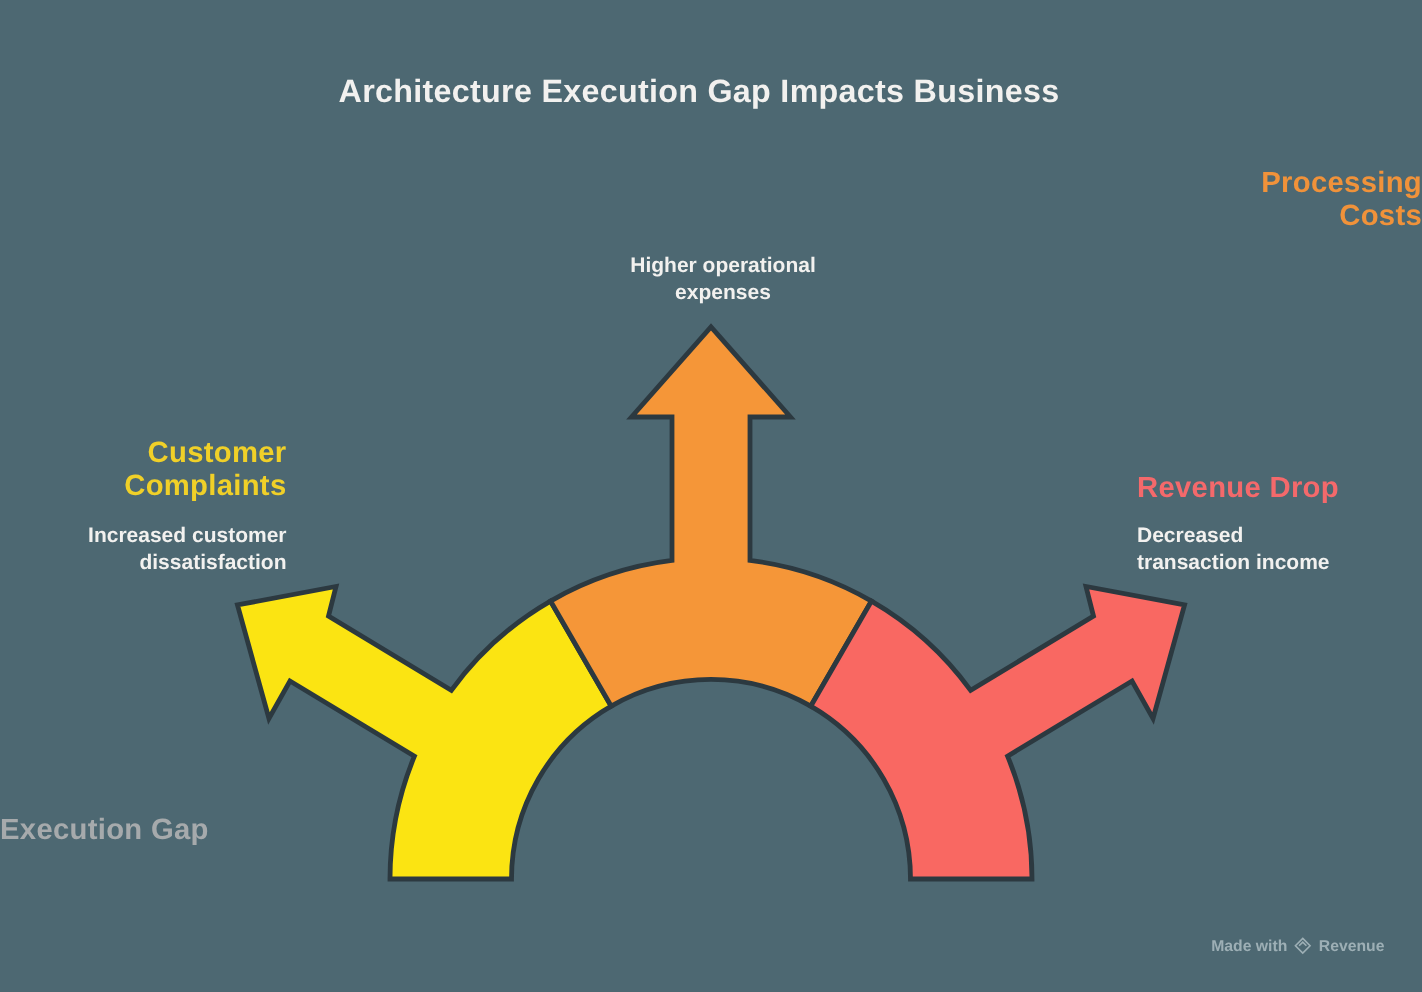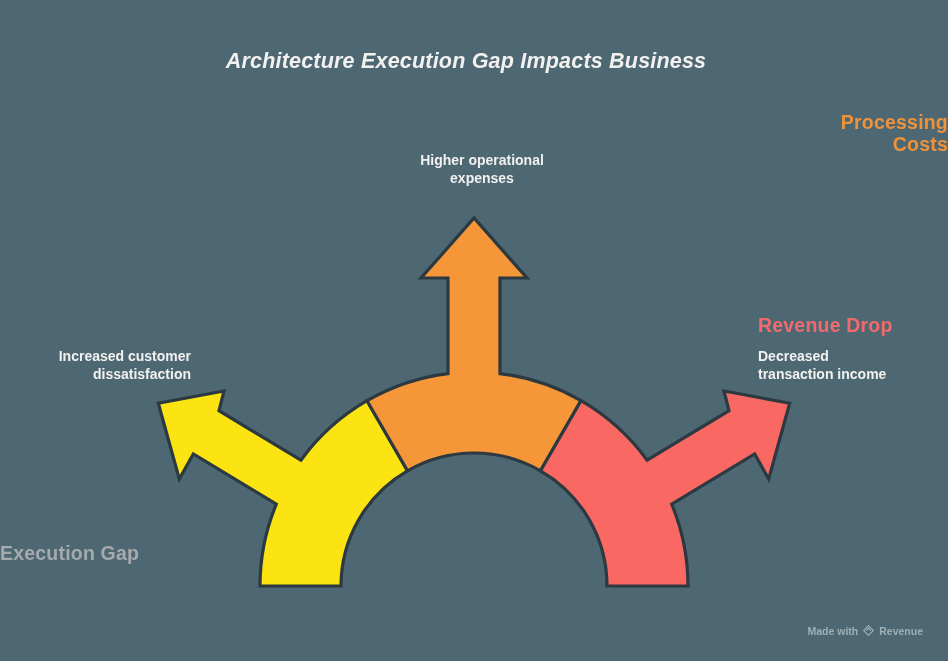--- a/index.html
+++ b/index.html
@@ -28,36 +28,35 @@
   .page-title {
     left: 0;
     right: 16px;
     top: 49px;
     margin: 0;
     text-align: center;
     font-size: 21.5px;
     font-weight: 700;
     letter-spacing: 0.2px;
     color: #F2F1EF;
-    font-style: italic;
   }
   .heading {
     font-size: 19.5px;
     font-weight: 700;
     line-height: 22px;
     letter-spacing: 0.2px;
   }
   .desc {
     font-size: 14px;
     font-weight: 600;
     line-height: 18px;
     color: #F2F1EF;
   }
   .heading-processing { left: 0; right: 0; top: 111px; text-align: right; color: #F0923A; }
-  .desc-processing    { left: 0; right: 0; top: 151px; text-align: center; margin-left: 16px; }
+  .desc-processing    { left: 0; right: 0; top: 167px; text-align: center; margin-left: 16px; }
   .heading-customer   { right: 757px; top: 291px; text-align: right; color: #F0D028; }
   .desc-customer      { right: 757px; top: 347px; text-align: right; }
   .heading-revenue    { left: 758px; top: 314px; text-align: left; color: #F4696B; }
   .desc-revenue       { left: 758px; top: 347px; text-align: left; }
   .center-label {
     left: 0;
     right: 0;
     top: 542px;
     font-size: 19.5px;
     font-weight: 700;
@@ -124,20 +123,22 @@
              Z" fill="#F96862"></path>
   </svg>
 
   <h1 class="abs page-title">Architecture Execution Gap Impacts Business</h1>
 
   <div class="abs heading multiline heading-processing">Processing
 Costs</div>
   <div class="abs desc multiline desc-processing">Higher operational
 expenses</div>
 
+  <div class="abs heading multiline heading-customer">Customer
+Complaints</div>
   <div class="abs desc multiline desc-customer">Increased customer
 dissatisfaction</div>
 
   <div class="abs heading multiline heading-revenue">Revenue Drop</div>
   <div class="abs desc multiline desc-revenue">Decreased
 transaction income</div>
 
   <div class="abs center-label">Execution Gap</div>
 
   <div class="abs watermark">

